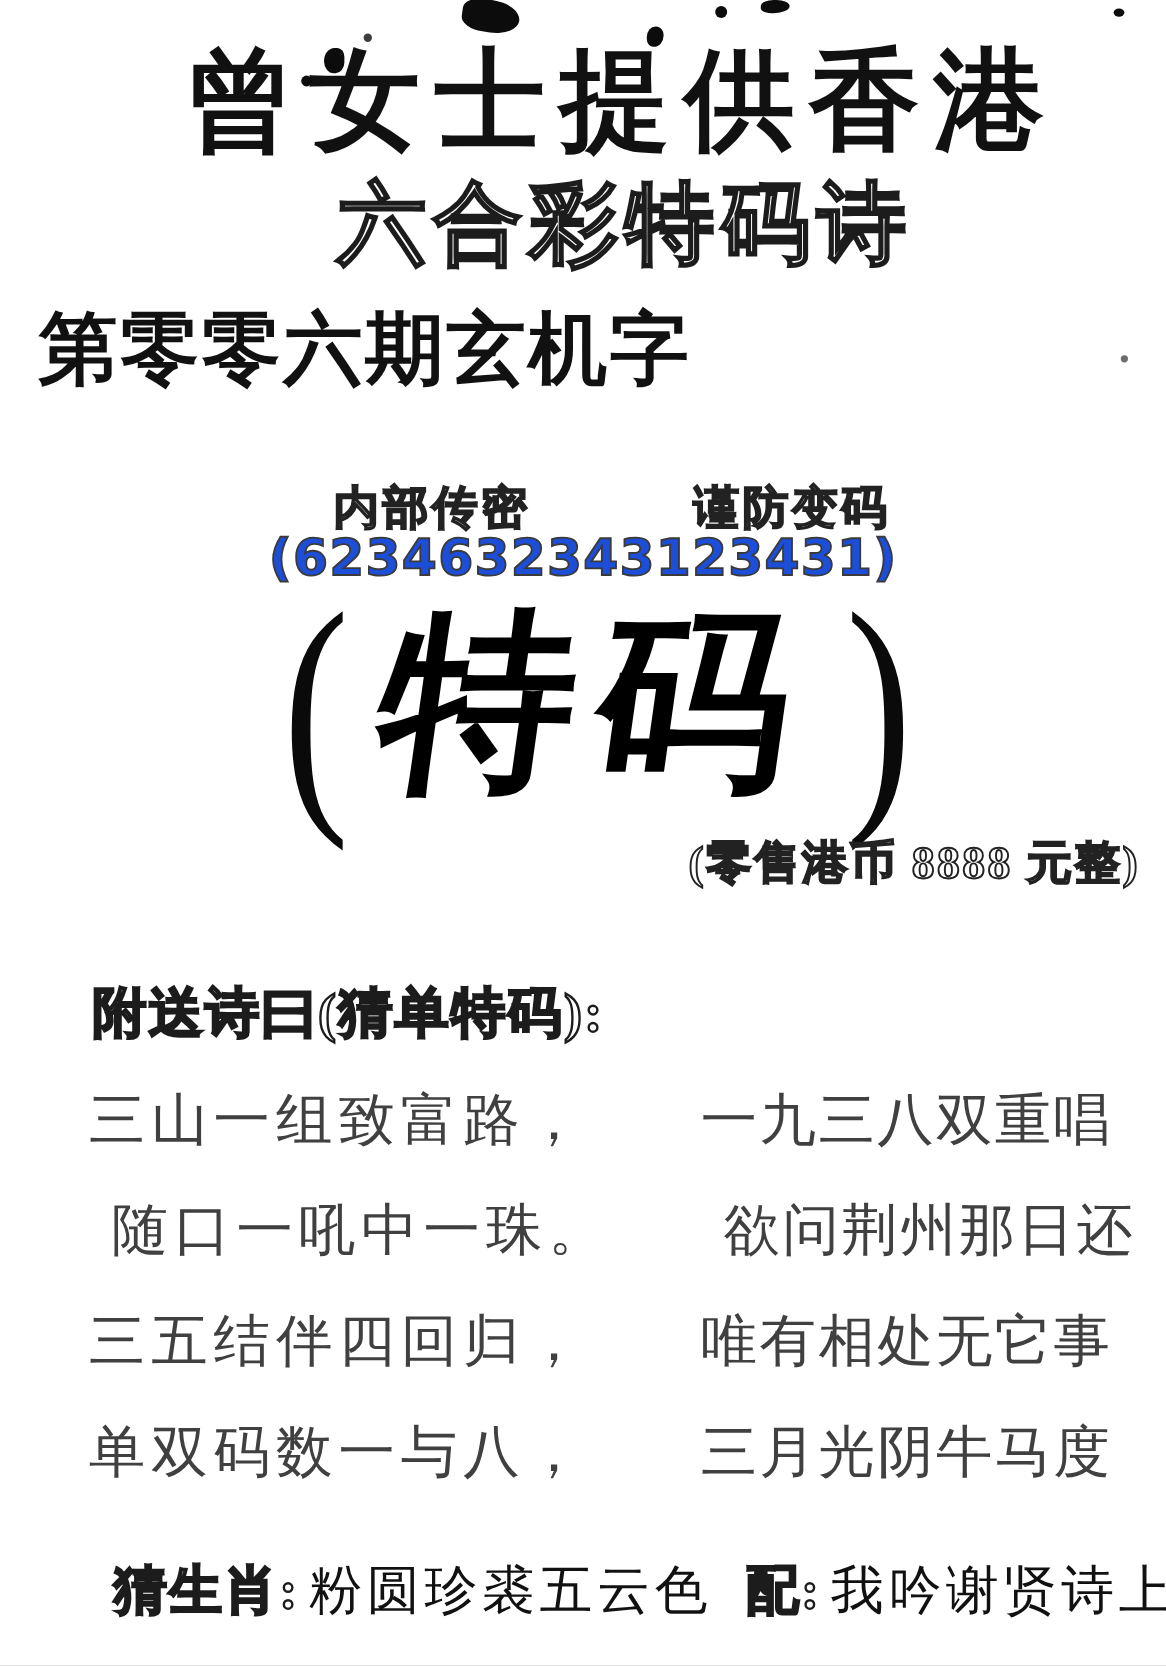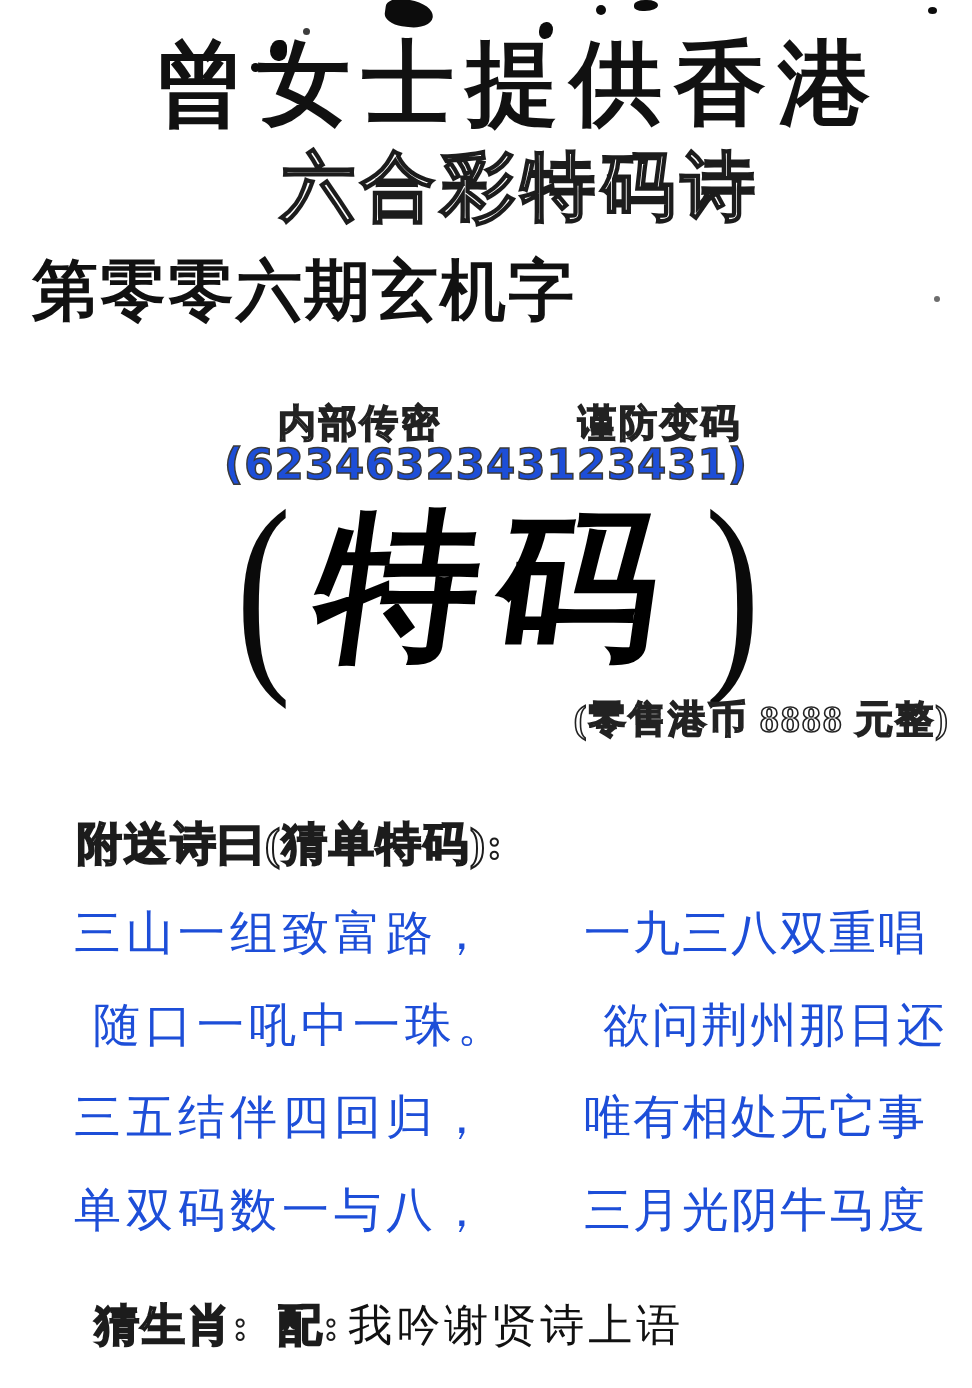--- a/index.html
+++ b/index.html
@@ -39,21 +39,21 @@
                    transform:scaleX(.75); }
   .special-text  { font-size:162px; line-height:190px; font-weight:900; color:#000;
                    transform:skewX(-8deg); letter-spacing:18px; margin:0 18px; }
 
   .price-line { top:694px; right:22px; font-size:38px; font-weight:700;
                 letter-spacing:2px; z-index:2; }
 
   .poem-intro { top:814px; left:42px; font-size:45px; font-weight:700;
                 letter-spacing:2px; z-index:2; }
 
-  .poem-line { font-size:47px; font-weight:500; color:#1d4ed8; z-index:2; }
+  .poem-line { font-size:47px; font-weight:500; color:#404040; z-index:2; }
   .poem-left  { left:74px;  letter-spacing:5px; }
   .poem-right { left:584px; letter-spacing:2px; }
   .row-0 { top:902px; }  .row-1 { top:994px;margin-left:19px; }
   .row-2 { top:1086px; } .row-3 { top:1179px; }
 
   .bottom-line { top:1296px; left:95px; display:flex; align-items:baseline;
                  font-size:44px; z-index:2; }
   .bottom-label { font-weight:700; letter-spacing:2px; }
   .bottom-text  { font-weight:500; letter-spacing:4px; margin-left:8px; }
   .bottom-gap   { width:28px; }
@@ -116,18 +116,19 @@
   <div class="abs kai poem-line poem-left row-2">三五结伴四回归，</div>
   <div class="abs kai poem-line poem-left row-3">单双码数一与八，</div>
 
   <div class="abs kai poem-line poem-right row-0">一九三八双重唱</div>
   <div class="abs kai poem-line poem-right row-1">欲问荆州那日还</div>
   <div class="abs kai poem-line poem-right row-2">唯有相处无它事</div>
   <div class="abs kai poem-line poem-right row-3">三月光阴牛马度</div>
 
   <div class="abs bottom-line">
     <span class="kai outline-clear bottom-label">猜生肖:</span>
+    <span class="kai solid bottom-text">粉圆珍裘五云色</span>
     <span class="bottom-gap"></span>
     <span class="kai outline-clear bottom-label">配:</span>
     <span class="kai solid bottom-text">我吟谢贤诗上语</span>
   </div>
 
 </div>
 
 </body></html>

